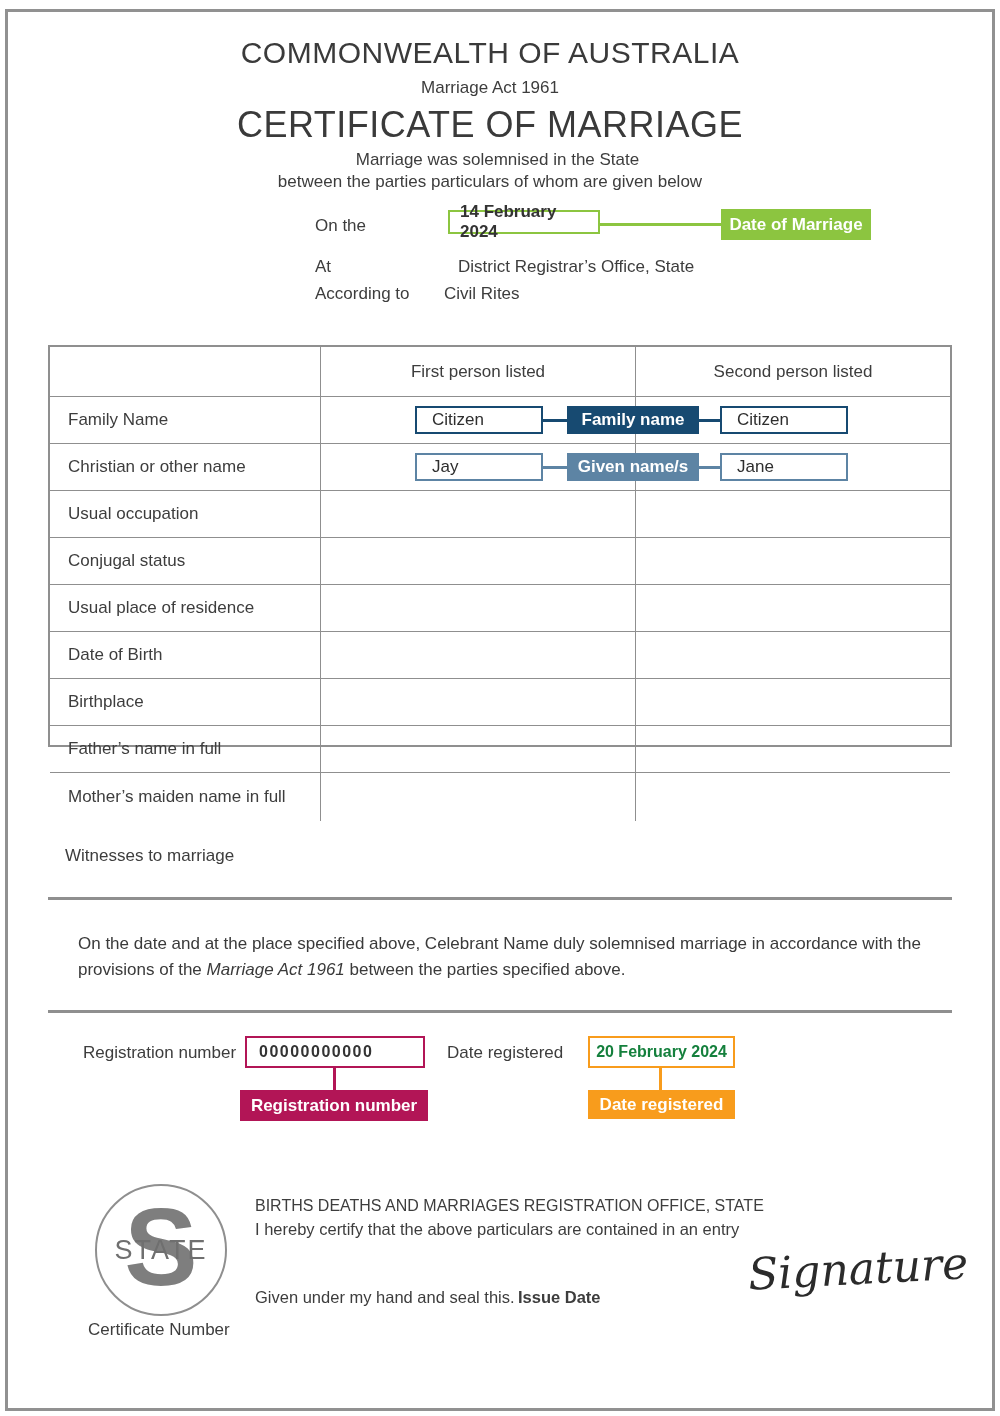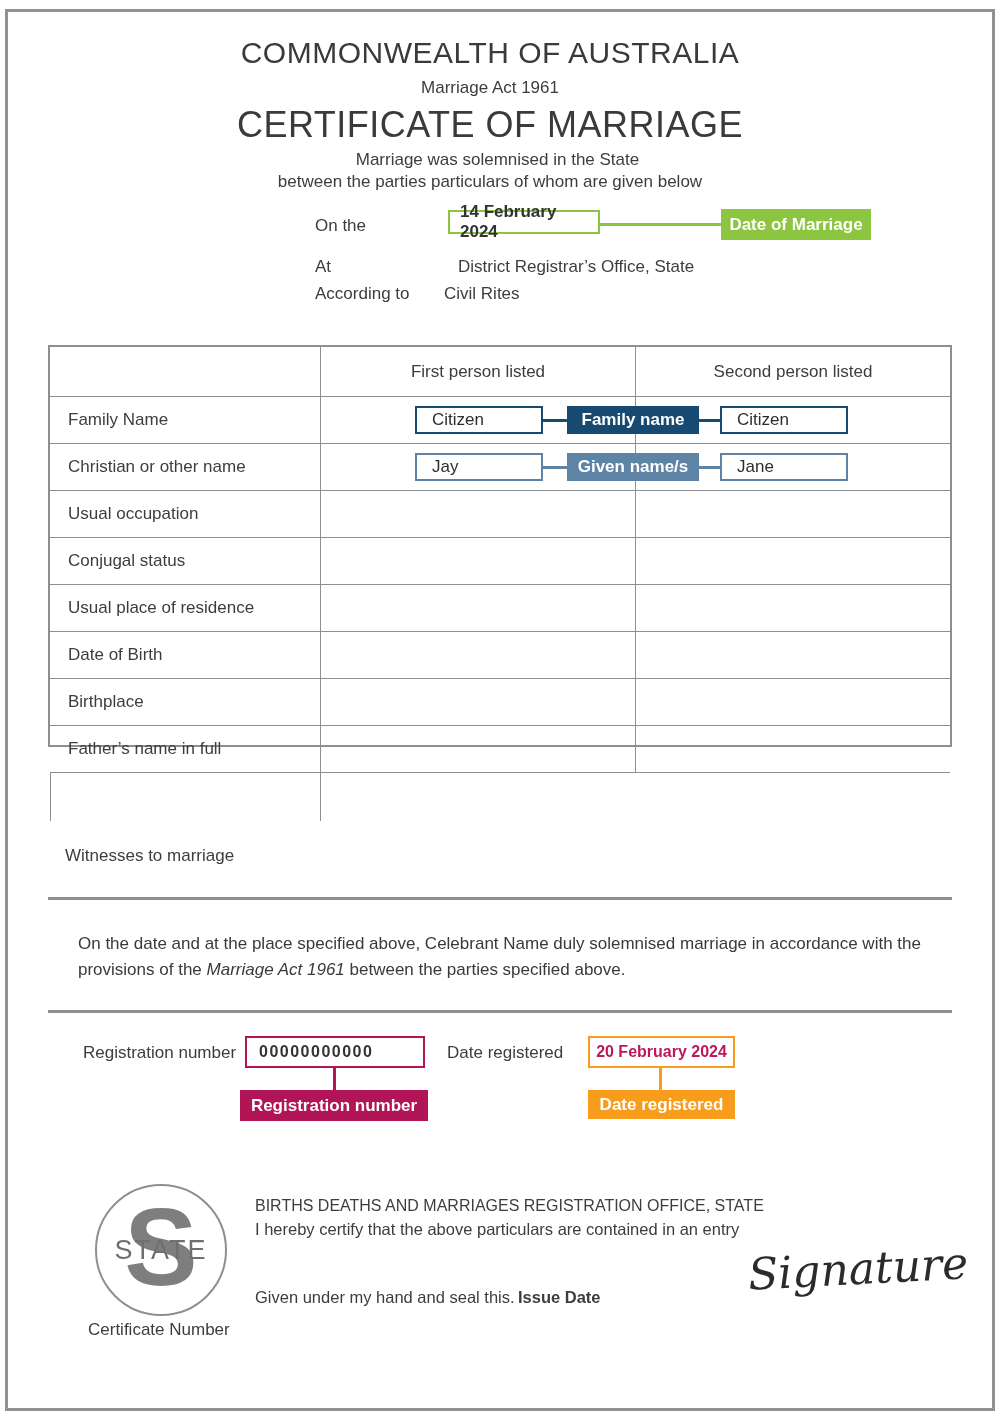--- a/index.html
+++ b/index.html
@@ -51,21 +51,21 @@
   .para .it { font-style:italic; }
 
   
   .reg-box { position:absolute; left:245px; top:1036px; width:180px; height:32px; border:2.5px solid #b21556; background:#fff;
              display:flex; align-items:center; padding-left:12px; font-size:16px; font-weight:bold; letter-spacing:1.5px; color:#333; }
   .vconn { position:absolute; width:3px; height:22px; top:1068px; }
   .vc1 { left:333px; background:#b21556; }
   .vc2 { left:659px; background:#f89c1c; }
   .co-reg { position:absolute; left:240px; top:1090px; width:188px; height:31px; background:#b21556; }
   .date-reg-box { position:absolute; left:588px; top:1036px; width:147px; height:32px; border:2.5px solid #f89c1c; background:#fff;
-                  display:flex; align-items:center; justify-content:center; font-size:16px; font-weight:bold; color:#be185d; }
+                  display:flex; align-items:center; justify-content:center; font-size:16px; font-weight:bold; color:#15803d; }
   .co-datereg { position:absolute; left:588px; top:1090px; width:147px; height:29px; background:#f89c1c; }
 
   
   .seal { position:absolute; left:95px; top:1184px; width:132px; height:132px; border:2px solid #8f8f8f; border-radius:50%; }
   .seal-s { position:absolute; left:0; top:-4px; width:100%; height:100%; display:flex; align-items:center; justify-content:center;
             font-size:110px; color:#7e7e7e; font-weight:bold; }
   .seal-word { position:absolute; left:0; top:0; width:100%; height:100%; display:flex; align-items:center; justify-content:center;
                font-size:27px; letter-spacing:2px; color:#6f6f6f; }
   .certnum { position:absolute; left:88px; top:1320px; font-size:17px; }
   .off1 { position:absolute; left:255px; top:1197px; font-size:16px; }
@@ -150,20 +150,21 @@
       <div class="tcell c1">Birthplace</div>
       <div class="tcell c2"></div>
       <div class="tcell c3"></div>
     </div>
     <div class="trow">
       <div class="tcell c1">Father’s name in full</div>
       <div class="tcell c2"></div>
       <div class="tcell c3"></div>
     </div>
     <div class="trow">
+      <div class="tcell c1">Mother’s maiden name in full</div>
       <div class="tcell c2"></div>
       <div class="tcell c3"></div>
     </div>
   </div>
 
   <div class="witnesses">Witnesses to marriage</div>
   <div class="rule r1"></div>
 
   <div class="para"><span>On the date and at the place specified above, Celebrant Name duly solemnised marriage in accordance with the provisions of the </span><span class="it">Marriage Act 1961</span><span> between the parties specified above.</span></div>
 

